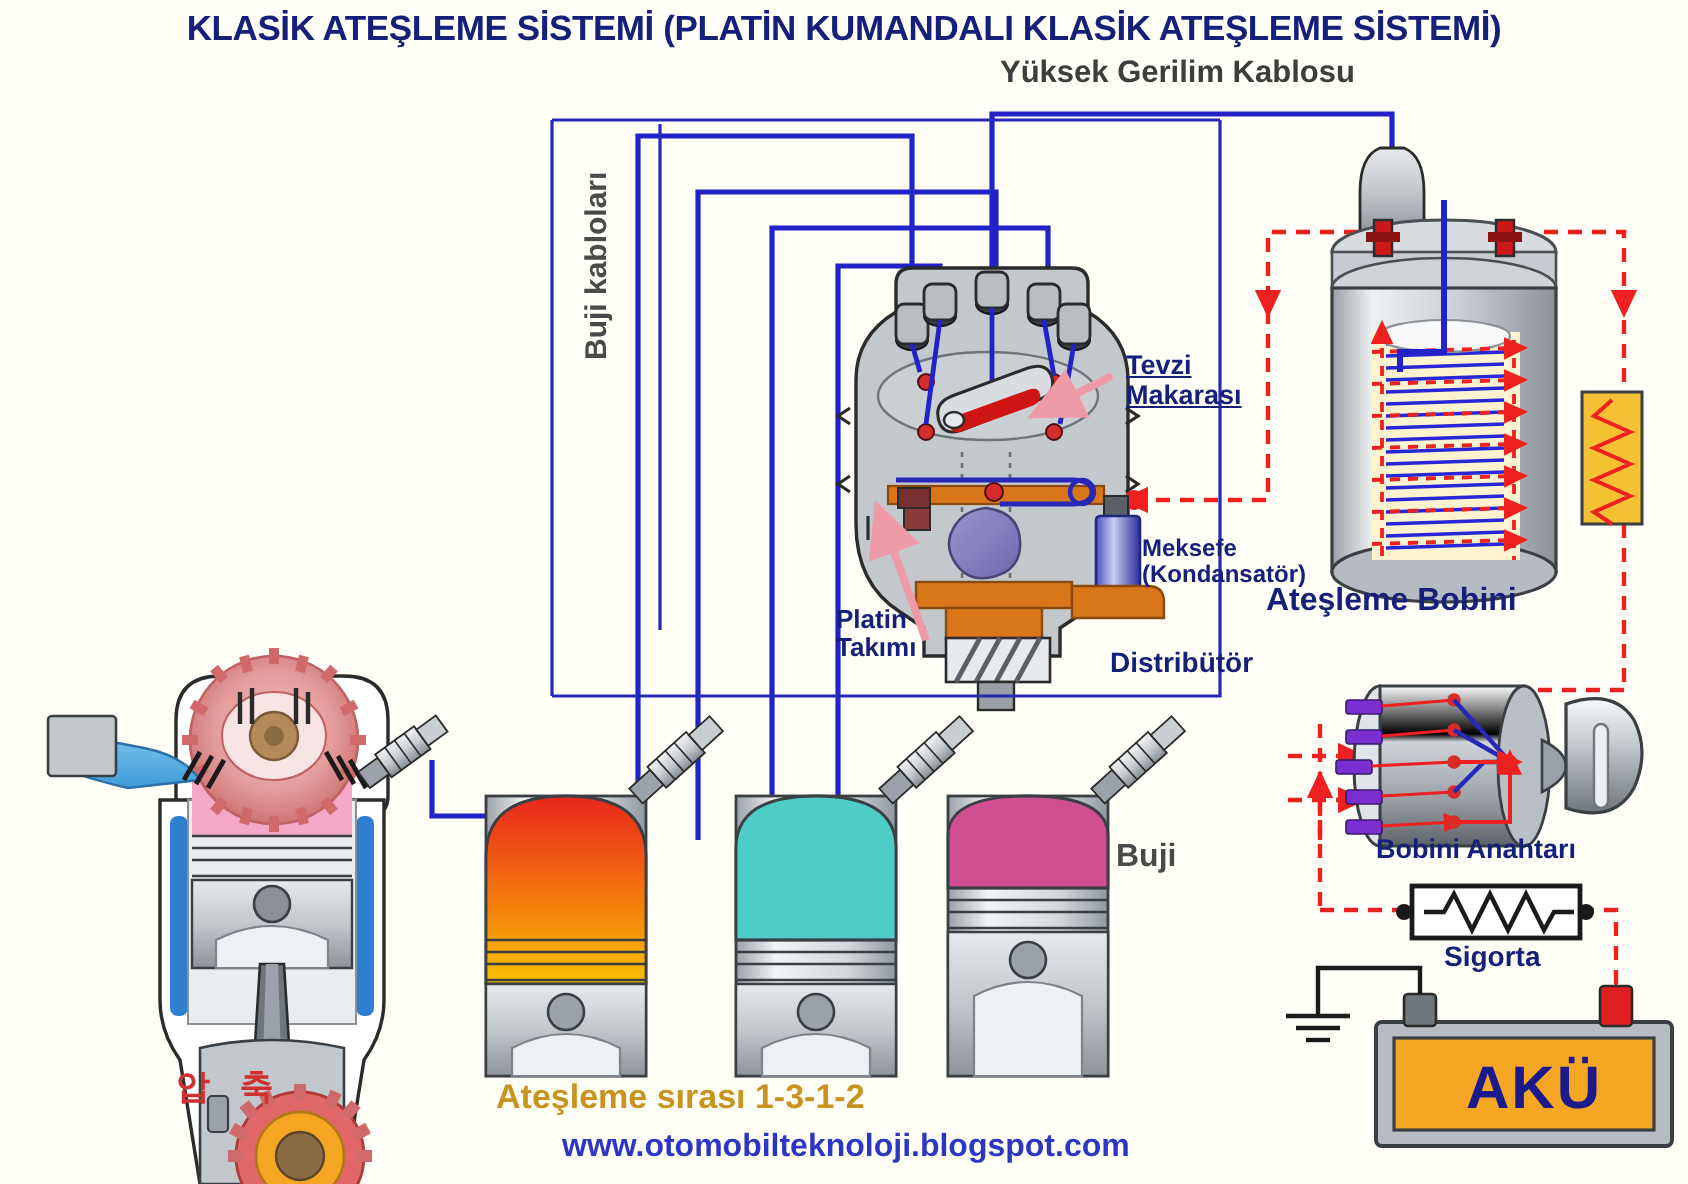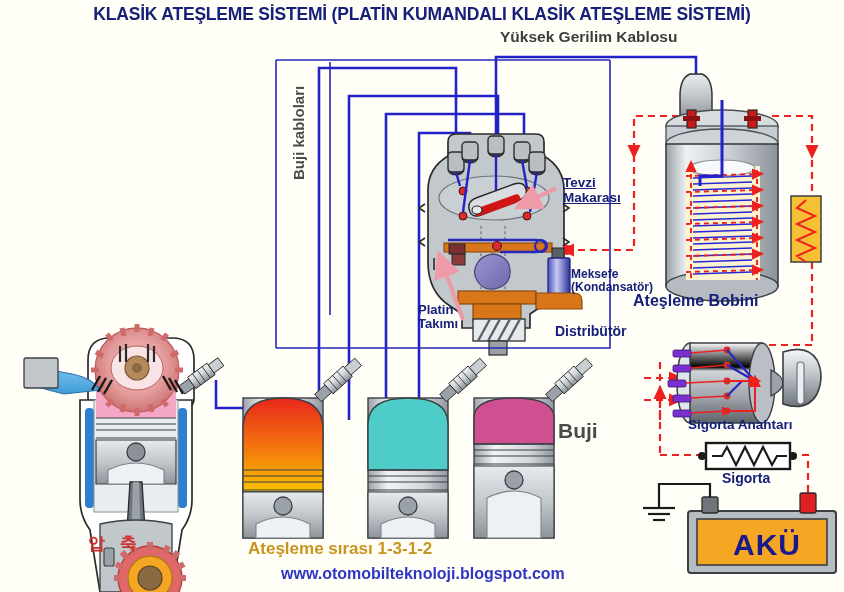--- a/index.html
+++ b/index.html
@@ -26,21 +26,21 @@
     left:291px;top:180px;font-size:15px;color:#4a4a4a;
     transform:rotate(-90deg);transform-origin:left top;
   }
   #tevzi-label{left:563px;top:176px;font-size:13.5px;text-decoration:underline;}
   #meksefe-label{left:571px;top:268px;font-size:12px;}
   #platin-label{left:418px;top:303px;font-size:13px;}
   #distributor-label{left:519px;top:324px;font-size:14px;margin-left:36px;}
   #coil-label{left:633px;top:292px;font-size:16px;text-align:right;}
   #switch-label{left:688px;top:418px;font-size:13.5px;}
   #fuse-label{left:722px;top:471px;font-size:14px;text-align:center;}
-  #buji-label{left:558px;top:420px;font-size:21px;color:#4a4a4a;}
+  #buji-label{left:558px;top:420px;font-size:16px;color:#4a4a4a;}
   #aku-label{
     left:733px;top:529px;font-size:30px;color:#1a1a8c;letter-spacing:1px;
   }
   #firing-label{left:248px;top:540px;font-size:17px;}
   #url-label{left:281px;top:565px;font-size:16px;color:#2d35c4;}
   #korean-label{left:88px;top:535px;font-size:17px;color:#d03030;letter-spacing:5px;}
 </style>
 </head>
 <body>
 
@@ -583,21 +583,21 @@
   <span>(Kondansatör)</span>
 </div>
 
 <div class="lbl navy" id="platin-label">
   <span>Platin</span><br>
   <span>Takımı</span>
 </div>
 
 <div class="lbl navy" id="distributor-label">Distribütör</div>
 <div class="lbl navy" id="coil-label">Ateşleme Bobini</div>
-<div class="lbl navy" id="switch-label">Sigorta Anahtarı</div>
+<div class="lbl navy" id="switch-label">Bobini Anahtarı</div>
 <div class="lbl navy" id="fuse-label">Sigorta</div>
 <div class="lbl" id="buji-label">Buji</div>
 <div class="lbl" id="aku-label">AKÜ</div>
 <div class="lbl gold" id="firing-label">Ateşleme sırası 1-3-1-2</div>
 <div class="lbl" id="url-label">www.otomobilteknoloji.blogspot.com</div>
 <div class="lbl" id="korean-label">압 축</div>
 
 </div>
 
 </body></html>

